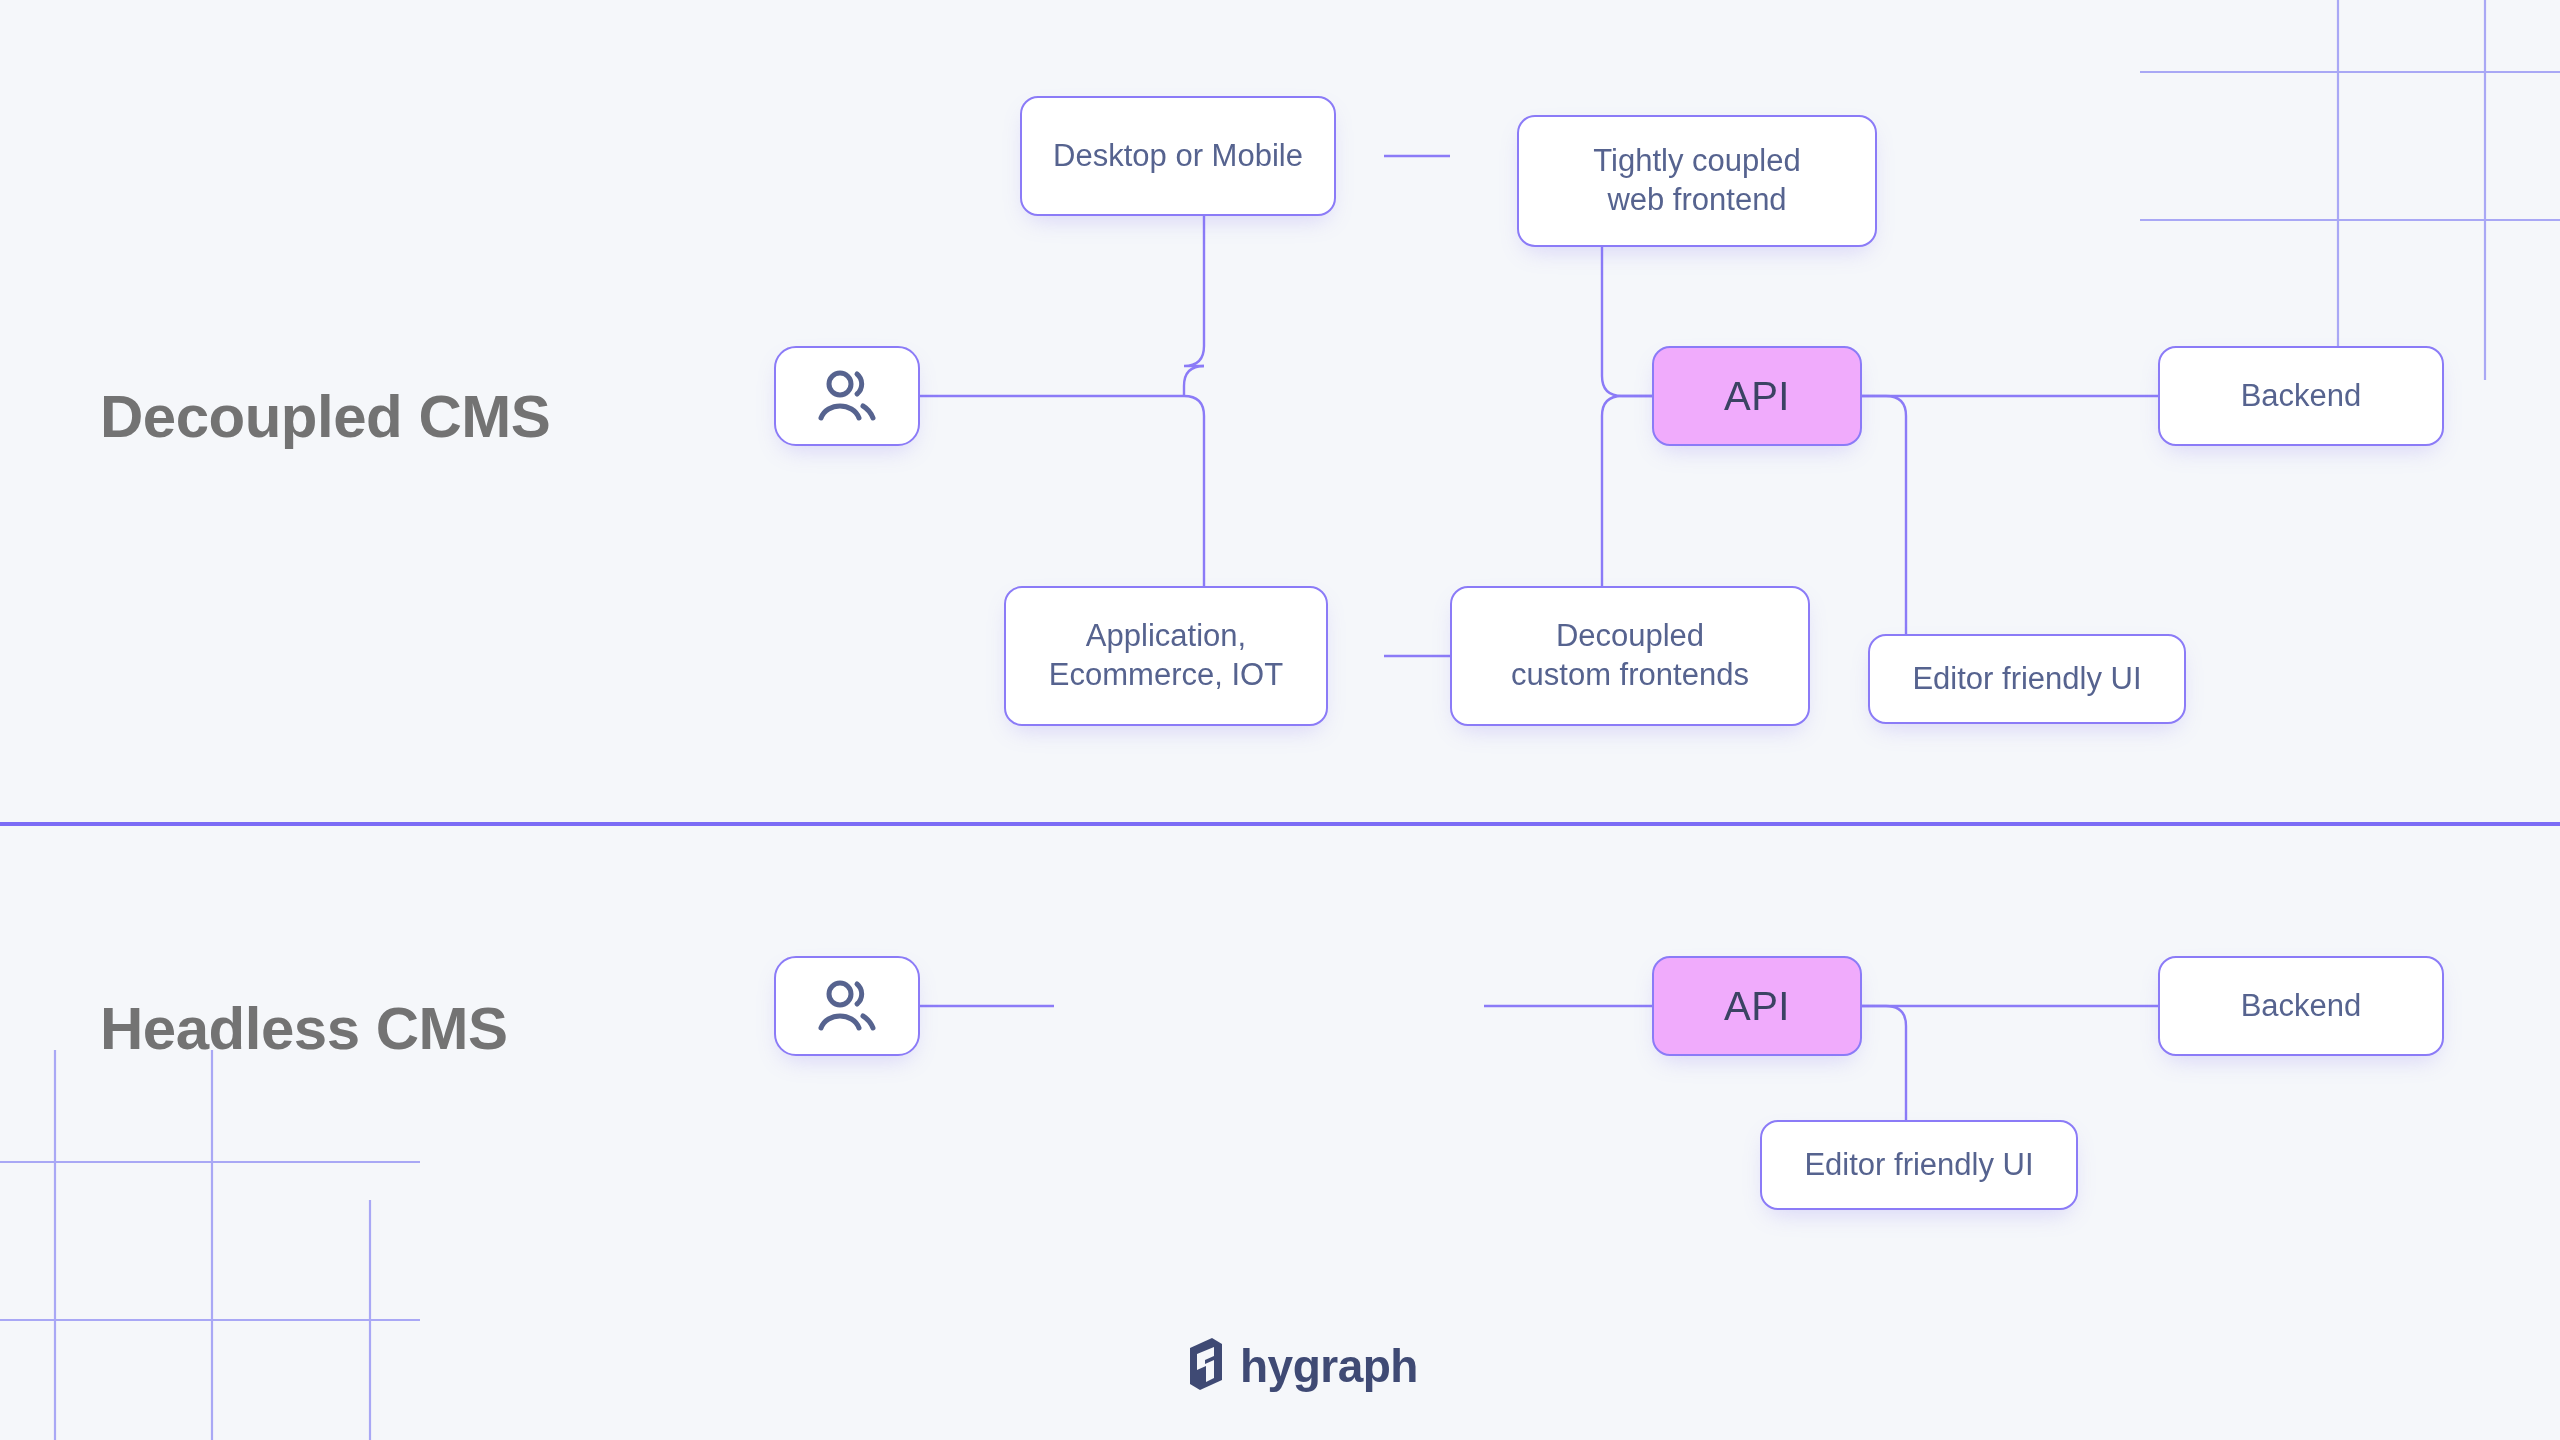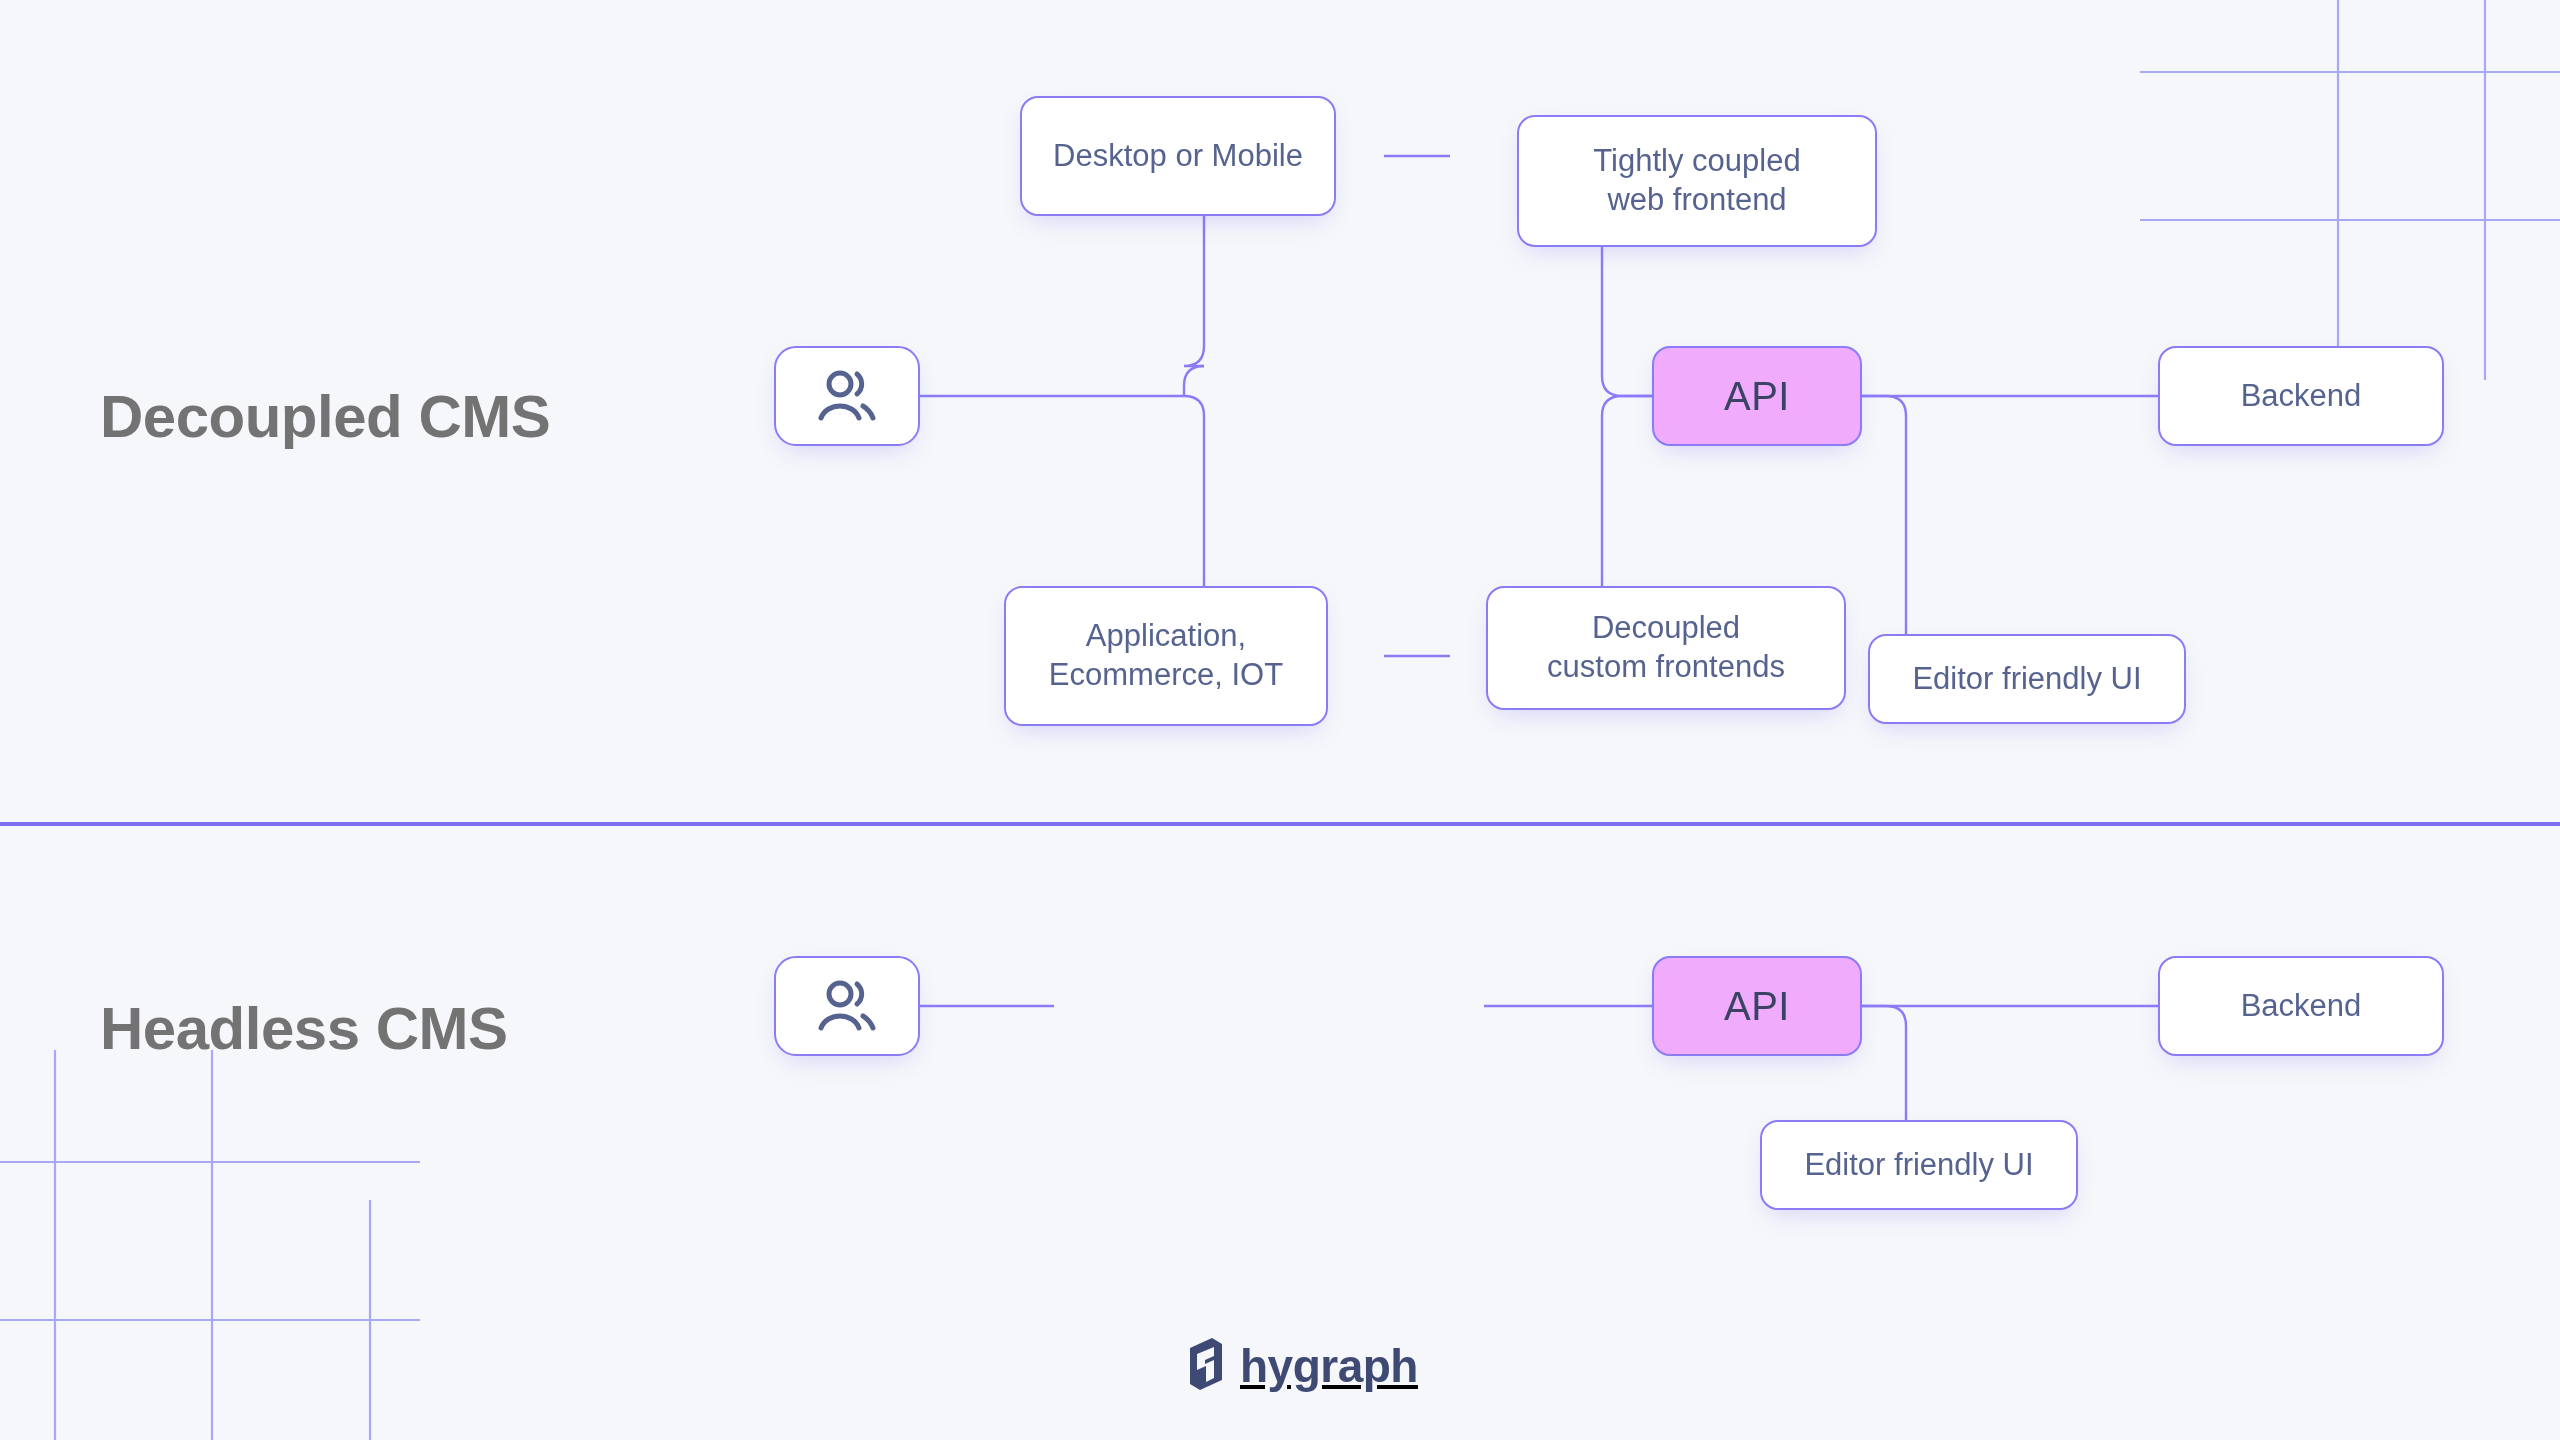--- a/index.html
+++ b/index.html
@@ -104,21 +104,20 @@
   .users-icon svg { display: block; }
 
   
   #brand-logo {
     position: absolute;
     left: 1186px;
     top: 1338px;
     display: flex;
     align-items: center;
     gap: 14px;
-    text-decoration: underline;
   }
   #brand-logo .wordmark {
     color: #3f4a74;
     font-size: 46px;
     font-weight: 700;
     letter-spacing: -0.5px;
     line-height: 1;
   }
 </style>
 </head>
@@ -225,21 +224,21 @@
 
   <div class="node" style="left:2158px; top:346px; width:286px; height:100px;">
     <span class="label">Backend</span>
   </div>
 
   <div class="node" style="left:1004px; top:586px; width:324px; height:140px;">
     <span class="label">Application,
 Ecommerce, IOT</span>
   </div>
 
-  <div class="node" style="left:1450px; top:586px; width:360px; height:124px;margin-left:36px;">
+  <div class="node" style="left:1450px; top:586px; width:360px; height:140px;">
     <span class="label">Decoupled
 custom frontends</span>
   </div>
 
   <div class="node" style="left:1868px; top:634px; width:318px; height:90px;">
     <span class="label">Editor friendly UI</span>
   </div>
 
   <div class="section-title" id="title-headless">Headless CMS</div>
 

